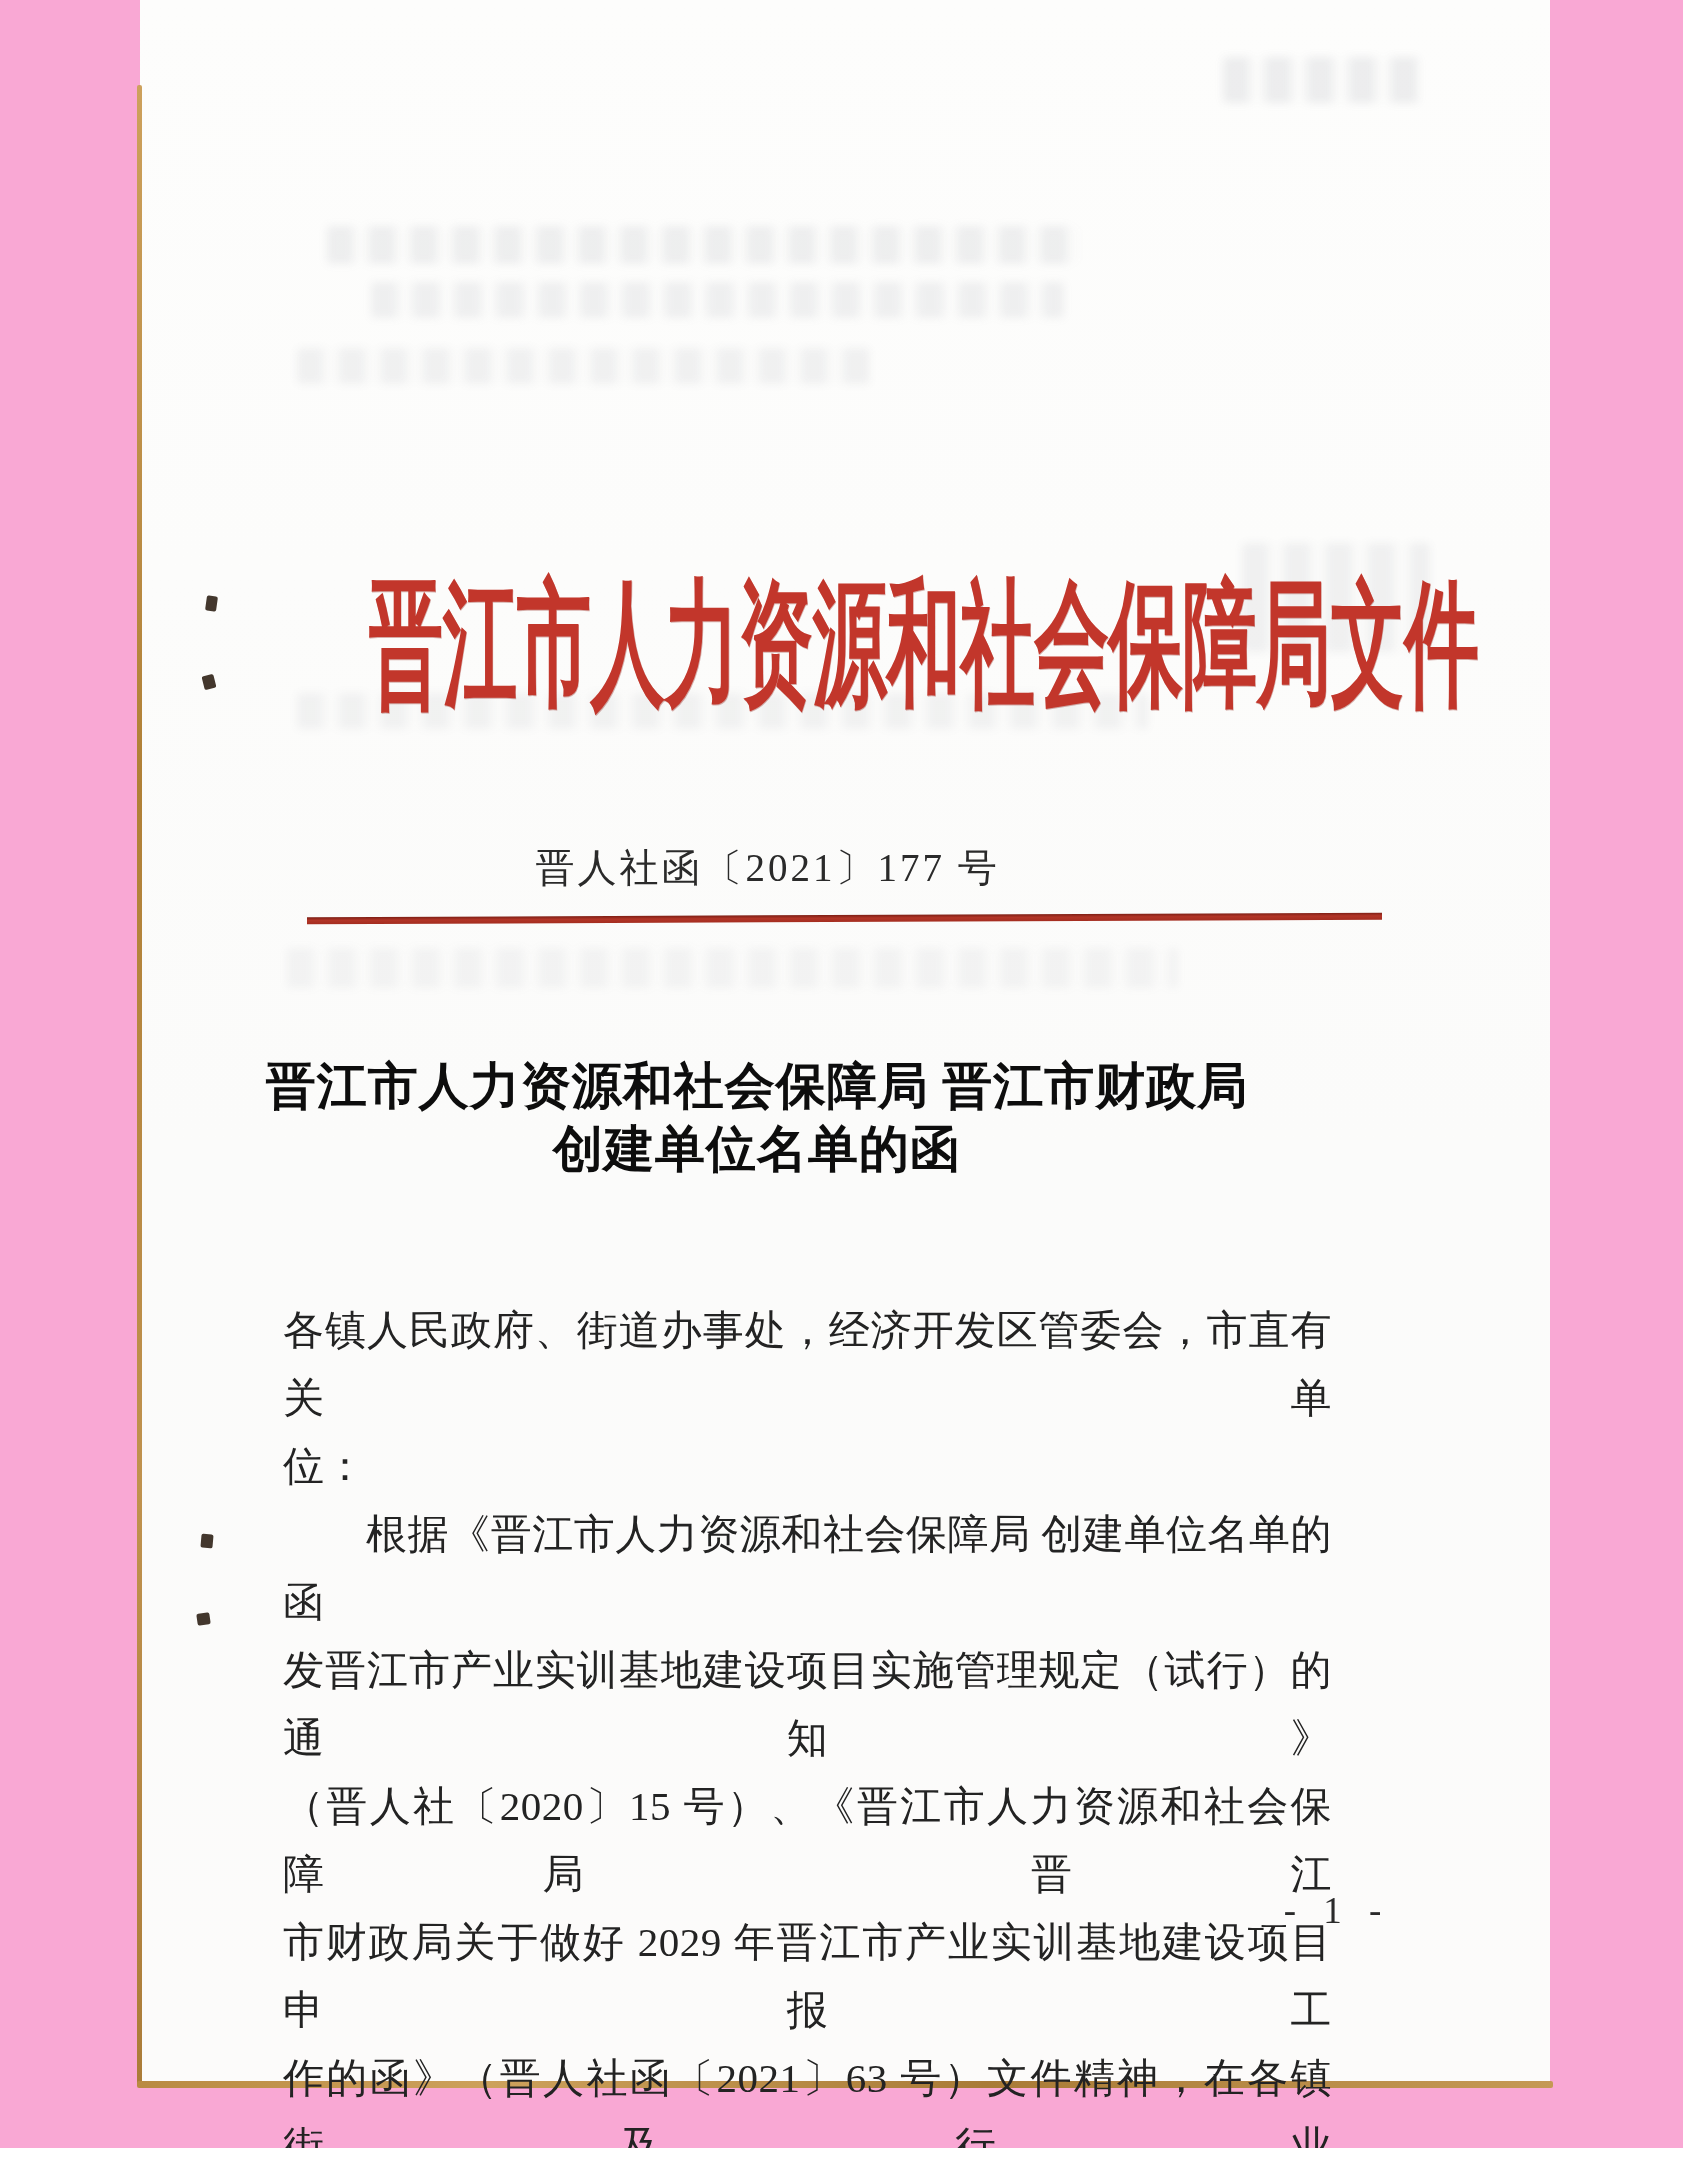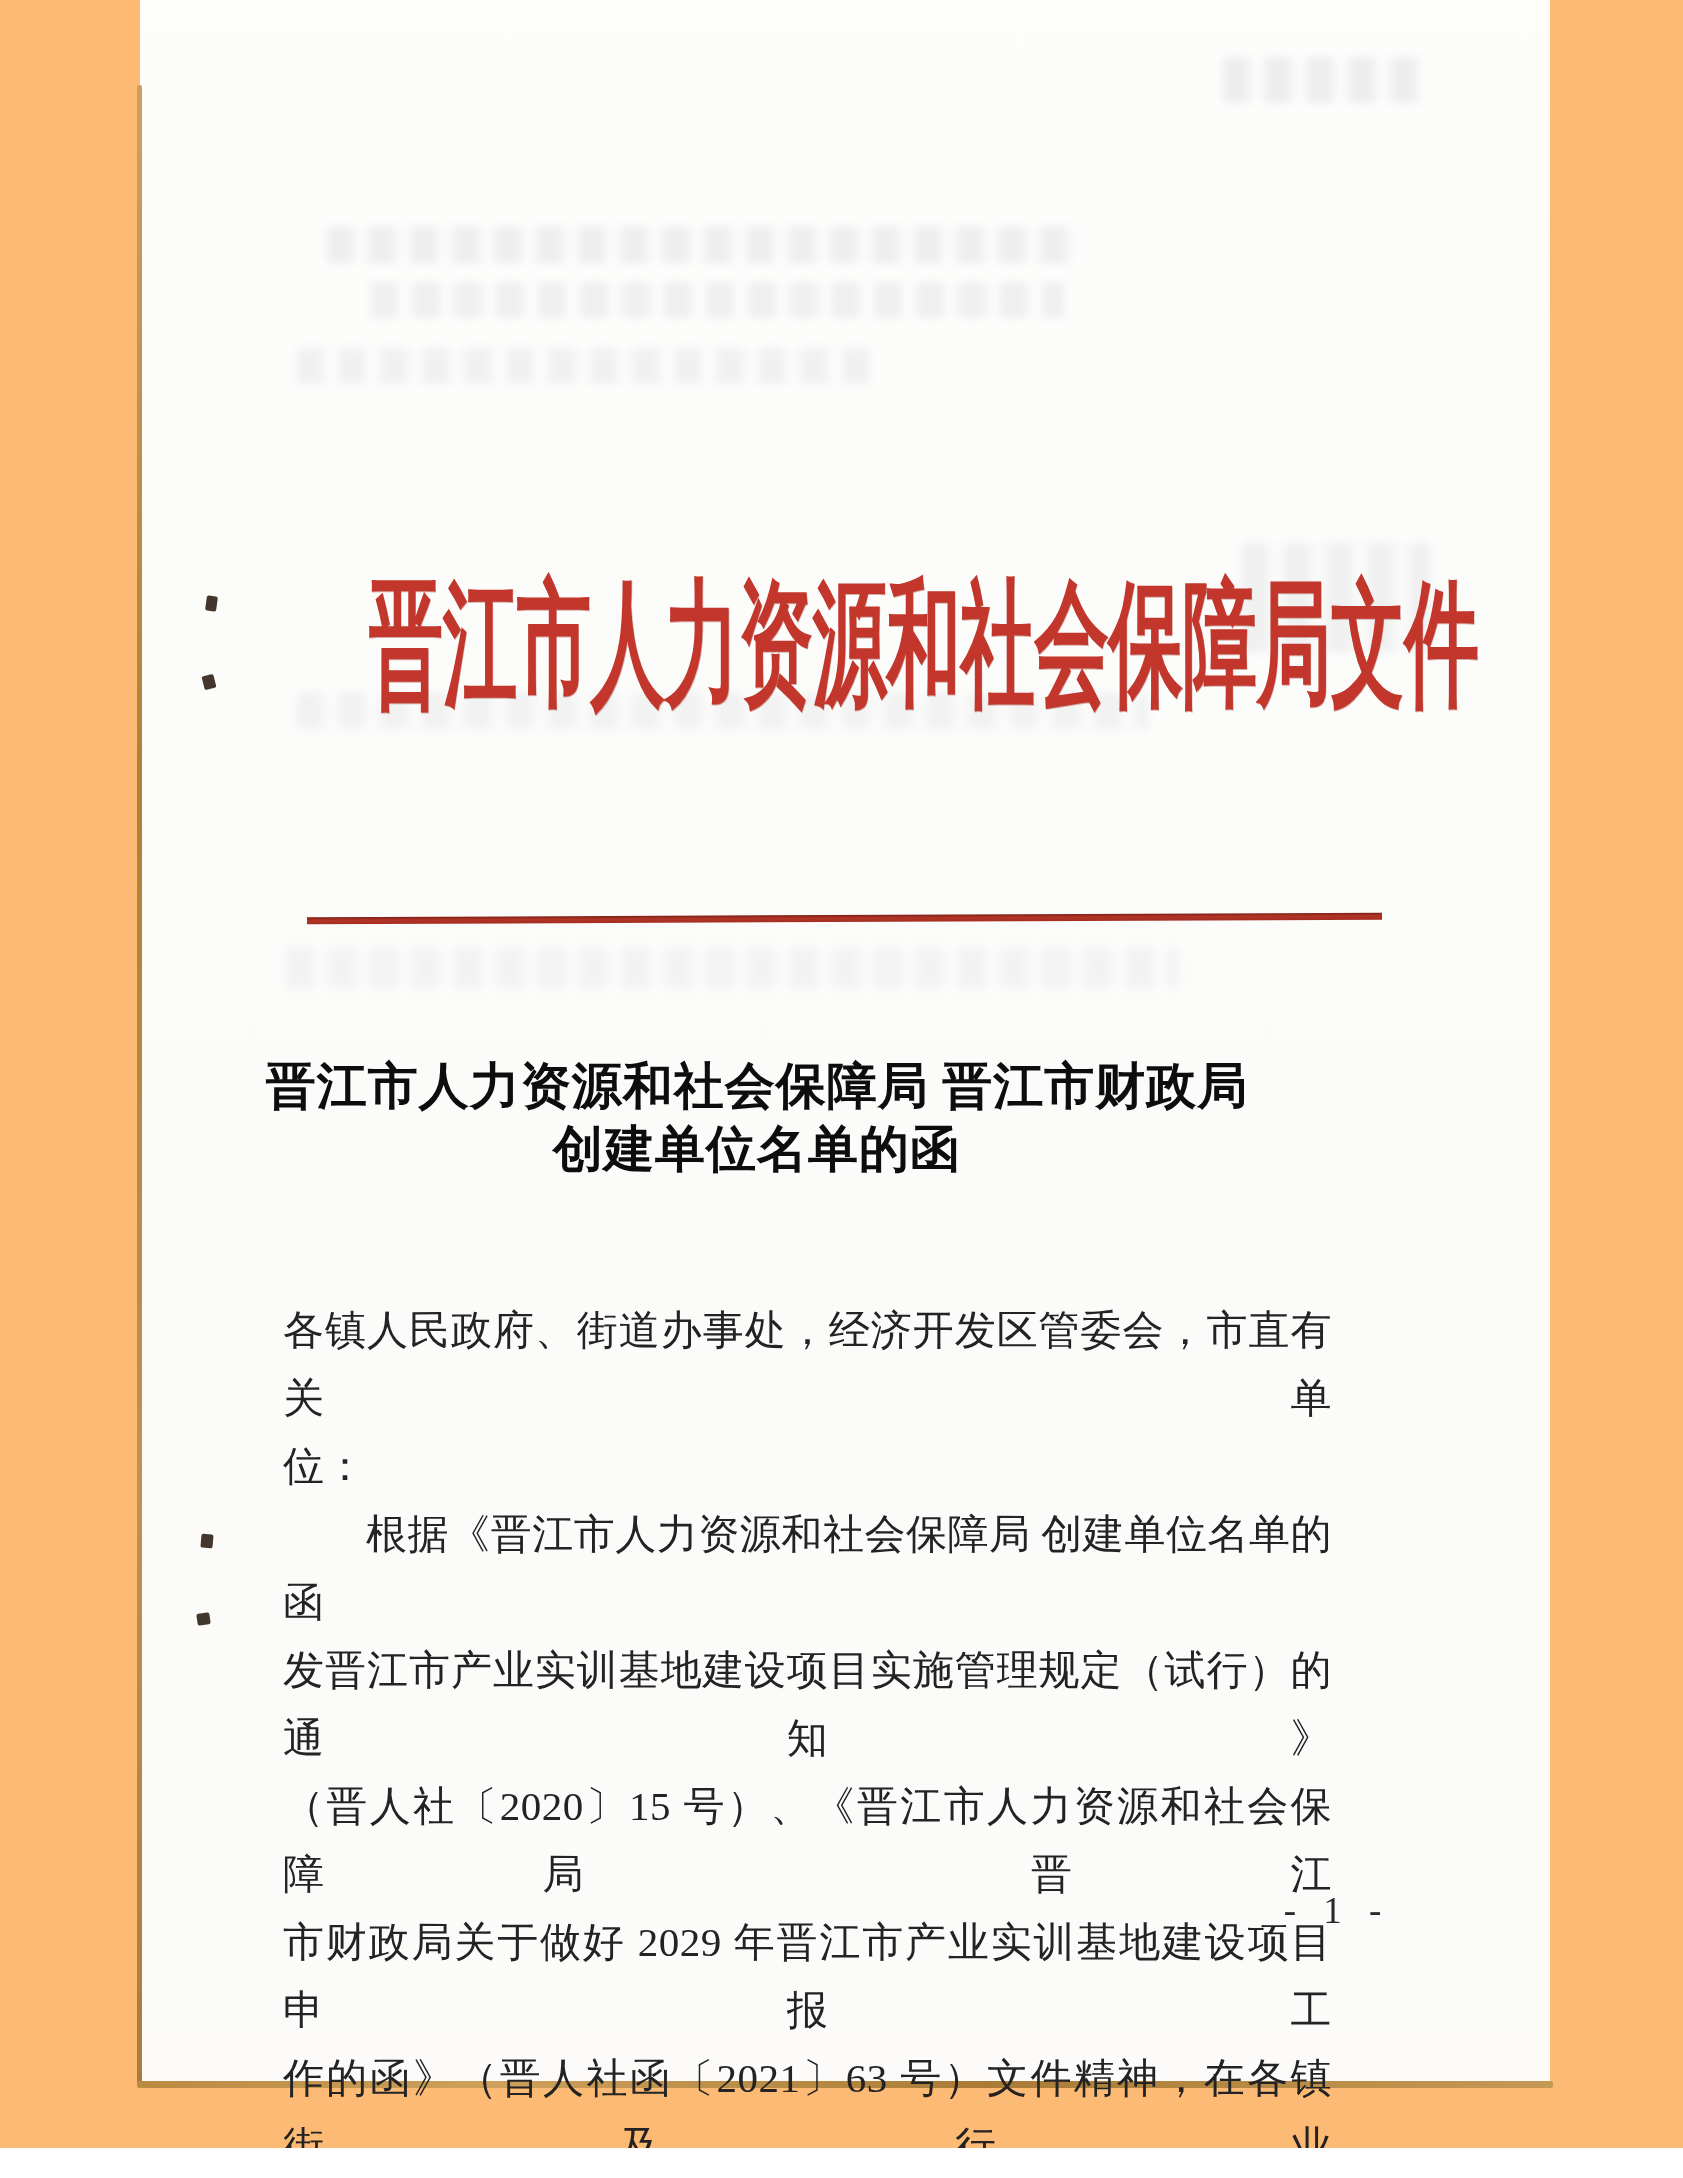--- a/index.html
+++ b/index.html
@@ -1,18 +1,18 @@
 <!DOCTYPE html>
 <html><head>
 <meta charset="utf-8">
 <style>
   html,body{margin:0;padding:0;background:#ffffff;}
   .canvas{
     position:relative;width:1683px;height:2148px;overflow:hidden;
-    background:#fdba74;
+    background:#f9a8d4;
     font-family:"Liberation Serif","DejaVu Serif",serif;
   }
   
   .paper{
     position:absolute;left:140px;top:0;width:1410px;height:2081px;
     background:linear-gradient(180deg,#fdfdfc 0%,#fbfbfa 55%,#fcfbfa 100%);
   }
   
   .gold-v{
     position:absolute;left:137px;top:85px;width:5px;height:2000px;
@@ -111,20 +111,21 @@
   <div class="smudge s6"></div>
   <div class="smudge s7"></div>
 
   <div class="speck p1"></div>
   <div class="speck p2"></div>
   <div class="speck p3"></div>
   <div class="speck p4"></div>
 
   <div class="banner">晋江市人力资源和社会保障局文件</div>
 
+  <div class="docnum">晋人社函〔2021〕177 号</div>
 
   <div class="redline"></div>
 
   <div class="title-block">
     <div>晋江市人力资源和社会保障局 晋江市财政局</div>
     <div>创建单位名单的函</div>
   </div>
 
   <div class="body-block">
     <div class="bline">各镇人民政府、街道办事处，经济开发区管委会，市直有关单</div>

